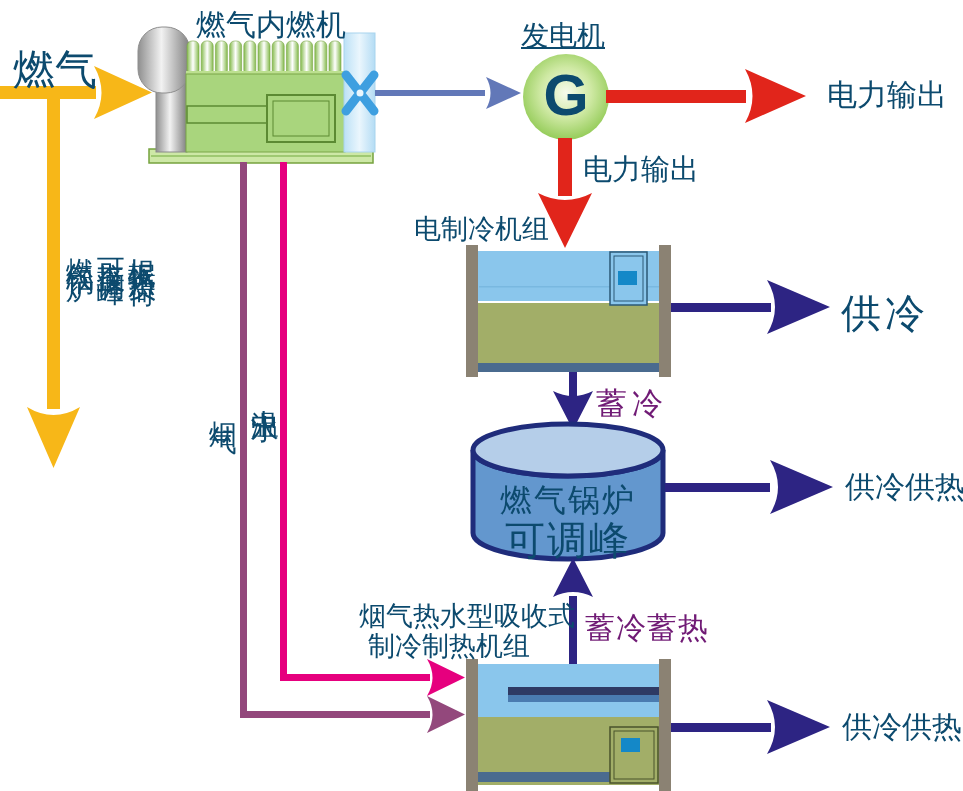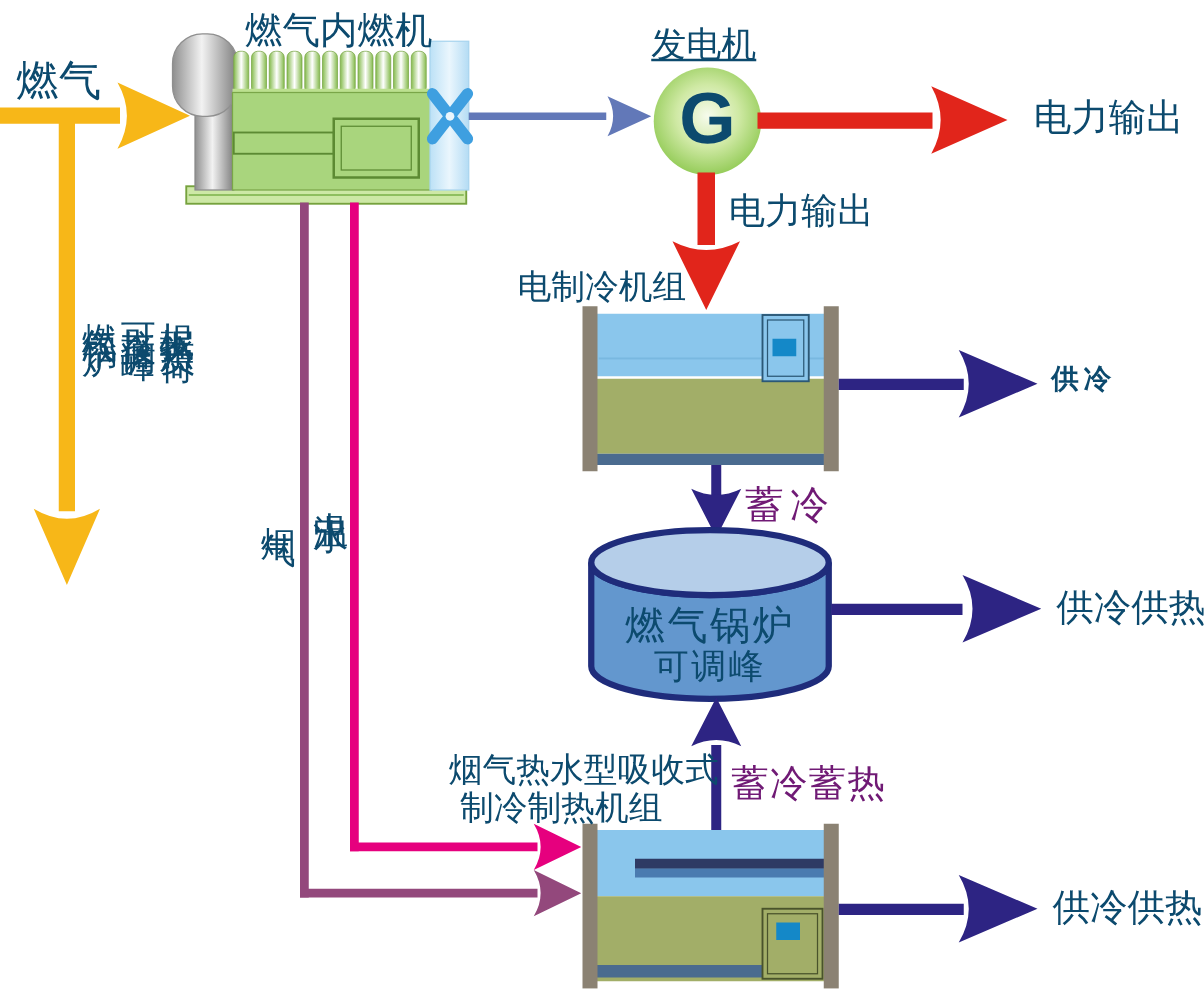--- a/index.html
+++ b/index.html
@@ -170,40 +170,40 @@
       <path d="M465 677.5 L427 659 Q438 677.5 427 696 Z"></path>
     </g>
 
     <g fill="#93487C">
       <rect x="240" y="162" width="7" height="556"></rect>
       <rect x="240" y="711" width="190" height="7"></rect>
       <path d="M465 714.5 L427 696 Q438 714.5 427 733 Z"></path>
     </g>
   </svg>
 
-  <div class="lbl" style="left:13px; top:46px; font-size:34px;">燃气</div>
+  <div class="lbl" style="left:13px; top:46px; font-size:42px;">燃气</div>
 
   <div class="lbl" style="left:196px; top:8px; font-size:30px;">燃气内燃机</div>
 
   <div class="lbl" style="left:521px; top:20px; font-size:28px;text-decoration:underline;">发电机</div>
 
   <div class="lbl center" style="left:538px; top:62px; width:56px; font-size:58px; font-weight:bold;">G</div>
 
   <div class="lbl" style="left:827px; top:78px; font-size:30px;">电力输出</div>
 
   <div class="lbl" style="left:583px; top:153px; font-size:29px;">电力输出</div>
 
   <div class="lbl" style="left:414px; top:214px; font-size:27px;">电制冷机组</div>
 
-  <div class="lbl" style="left:841px; top:290px; font-size:22px; letter-spacing:4px;font-weight:bold;">供冷</div>
+  <div class="lbl" style="left:841px; top:290px; font-size:40px; letter-spacing:4px;">供冷</div>
 
   <div class="lbl cyan" style="left:596px; top:386px; font-size:31px; letter-spacing:5px;">蓄冷</div>
 
   <div class="lbl center" style="left:473px; top:482px; width:190px; font-size:32px; letter-spacing:2px;">燃气锅炉</div>
-  <div class="lbl center" style="left:473px; top:517px; width:190px; font-size:28px; letter-spacing:2px;">可调峰</div>
+  <div class="lbl center" style="left:473px; top:517px; width:190px; font-size:40px; letter-spacing:2px;">可调峰</div>
 
   <div class="lbl" style="left:845px; top:470px; font-size:30px;">供冷供热</div>
 
   <div class="lbl" style="left:343px; top:601px; font-size:27px;margin-left:16px;">烟气热水型吸收式</div>
   <div class="lbl" style="left:368px; top:631px; font-size:27px;">制冷制热机组</div>
 
   <div class="lbl cyan" style="left:585px; top:611px; font-size:30px; letter-spacing:1px;">蓄冷蓄热</div>
 
   <div class="lbl" style="left:842px; top:710px; font-size:30px;">供冷供热</div>
 

